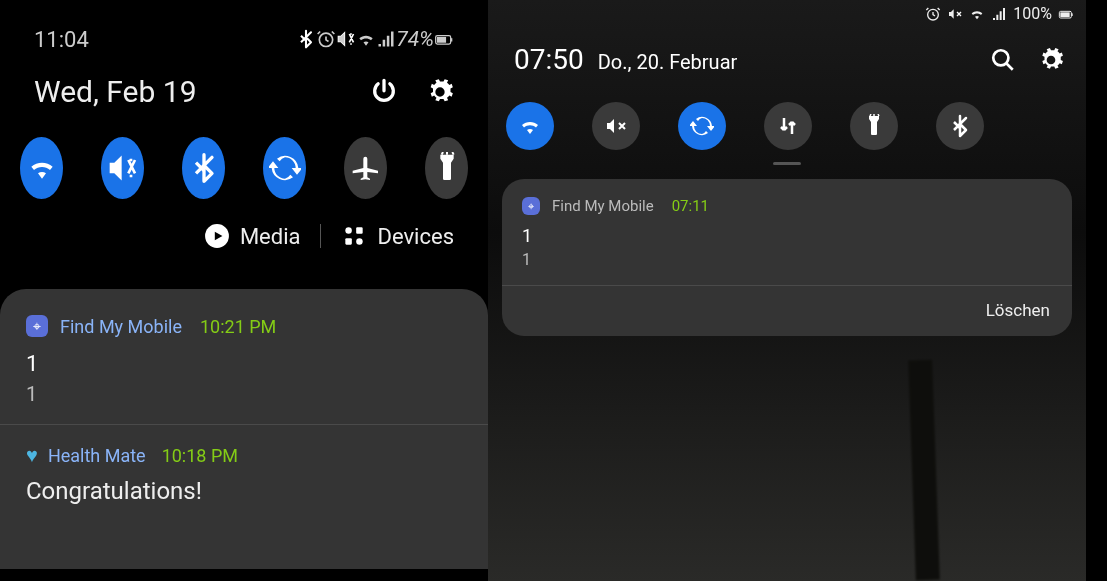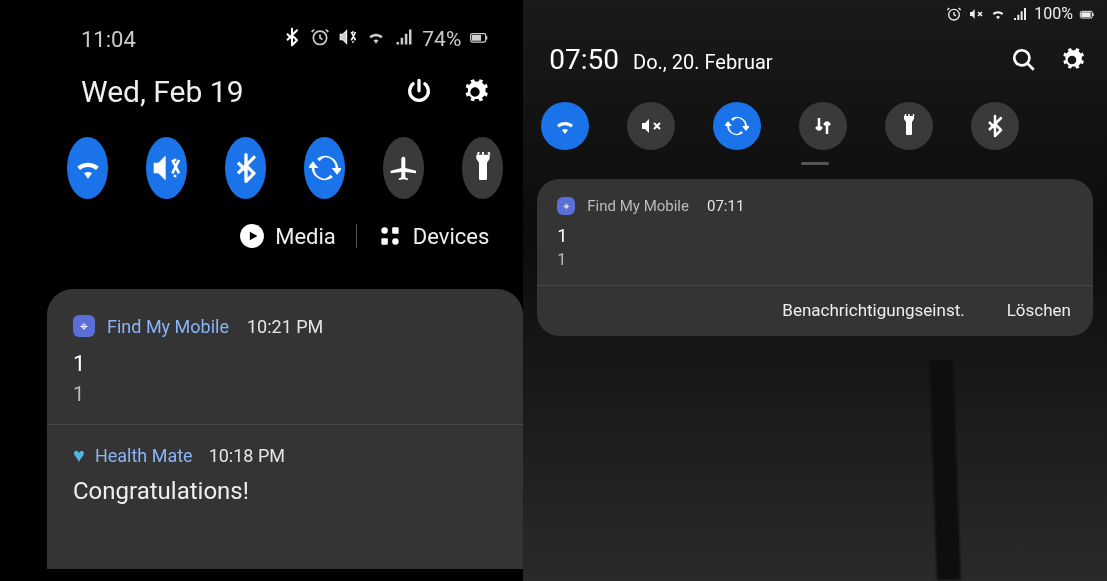--- a/index.html
+++ b/index.html
@@ -11,33 +11,33 @@
     background: #000;
     overflow: hidden;
   }
   .screen {
     height: 581px;
     background: #000;
     color: #fff;
     position: relative;
     overflow: hidden;
   }
-  .screen-left { width: 488px; margin-left: 47px; }
+  .screen-left { width: 488px; }
   .screen-right { width: 598px; }
 
   
   .status-bar-left {
     display: flex;
     justify-content: space-between;
     align-items: center;
     padding: 18px 34px 0 34px;
     height: 60px;
   }
   .status-time-left { font-size: 22px; color: #ccc; }
-  .status-icons-left { display: flex; gap: 8px; color: #ccc; font-size: 22px; }
+  .status-icons-left { display: flex; align-items: center; gap: 0; color: #ccc; font-size: 22px; font-style: italic; }
   .status-icons-left svg { width: 20px; height: 20px; fill: #ccc; }
   .battery-text { font-size: 21px; color: #ccc; }
 
   .date-row {
     display: flex;
     justify-content: space-between;
     align-items: center;
     padding: 14px 34px 0 34px;
   }
   .date-text { font-size: 30px; color: #eee; font-weight: 400; }
@@ -81,21 +81,21 @@
     height: 280px;
   }
   .notif-header { display: flex; align-items: center; gap: 12px; font-size: 18px; }
   .notif-app-icon {
     width: 22px; height: 22px; border-radius: 6px;
     display: flex; align-items: center; justify-content: center;
     font-size: 14px;
   }
   .fmm-icon { background: #5a6fd8; color: #fff; }
   .notif-app-name { color: #8ab4f8; }
-  .notif-time { color: #e5e5e5; margin-left: 6px; }
+  .notif-time { color: #84cc16; margin-left: 6px; }
   .notif-title { font-size: 22px; color: #fff; margin-top: 14px; }
   .notif-body { font-size: 20px; color: #bbb; margin-top: 6px; }
   .notif-divider { height: 1px; background: #4a4a4a; margin: 18px -26px 0 -26px; }
   .hm-icon { color: #4db6e2; font-size: 20px; }
   .hm-row { display: flex; align-items: center; gap: 10px; margin-top: 18px; font-size: 18px; }
   .hm-app { color: #8ab4f8; }
   .hm-body { font-size: 24px; color: #eee; margin-top: 10px; }
 
   
   .screen-right {
@@ -435,17 +435,16 @@
 
   <div class="notif-right">
     <div class="notif-header">
       <div class="notif-app-icon fmm-icon" style="width:18px;height:18px;font-size:11px">⌖</div>
       <span class="notif-app-name" style="color:#bbb">Find My Mobile</span>
       <span class="notif-time">07:11</span>
     </div>
     <div class="notif-title">1</div>
     <div class="notif-body">1</div>
     <div class="notif-actions-right">
-      <span>Benachrichtigungseinst.</span>
       <span>Löschen</span>
     </div>
   </div>
 </div>
 
 </body></html>

